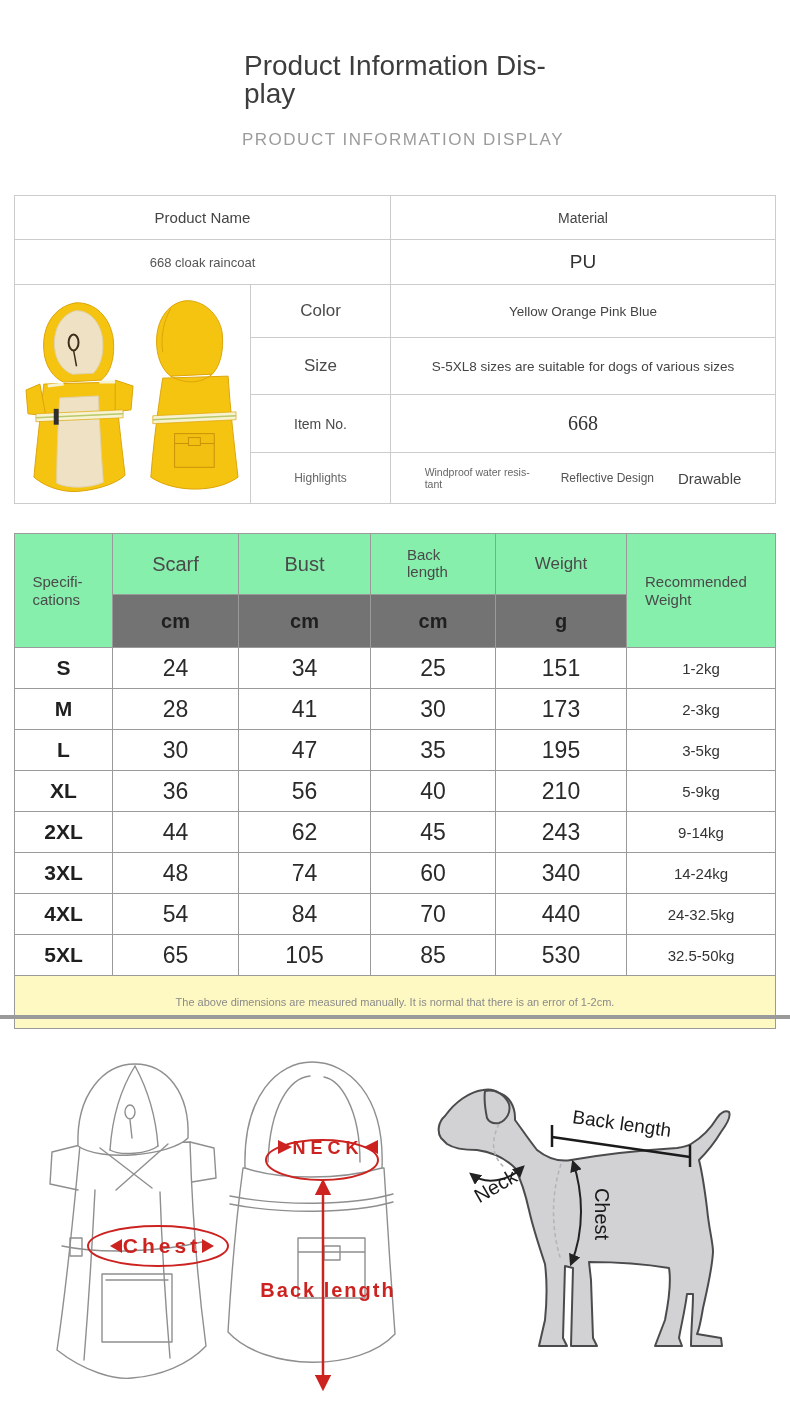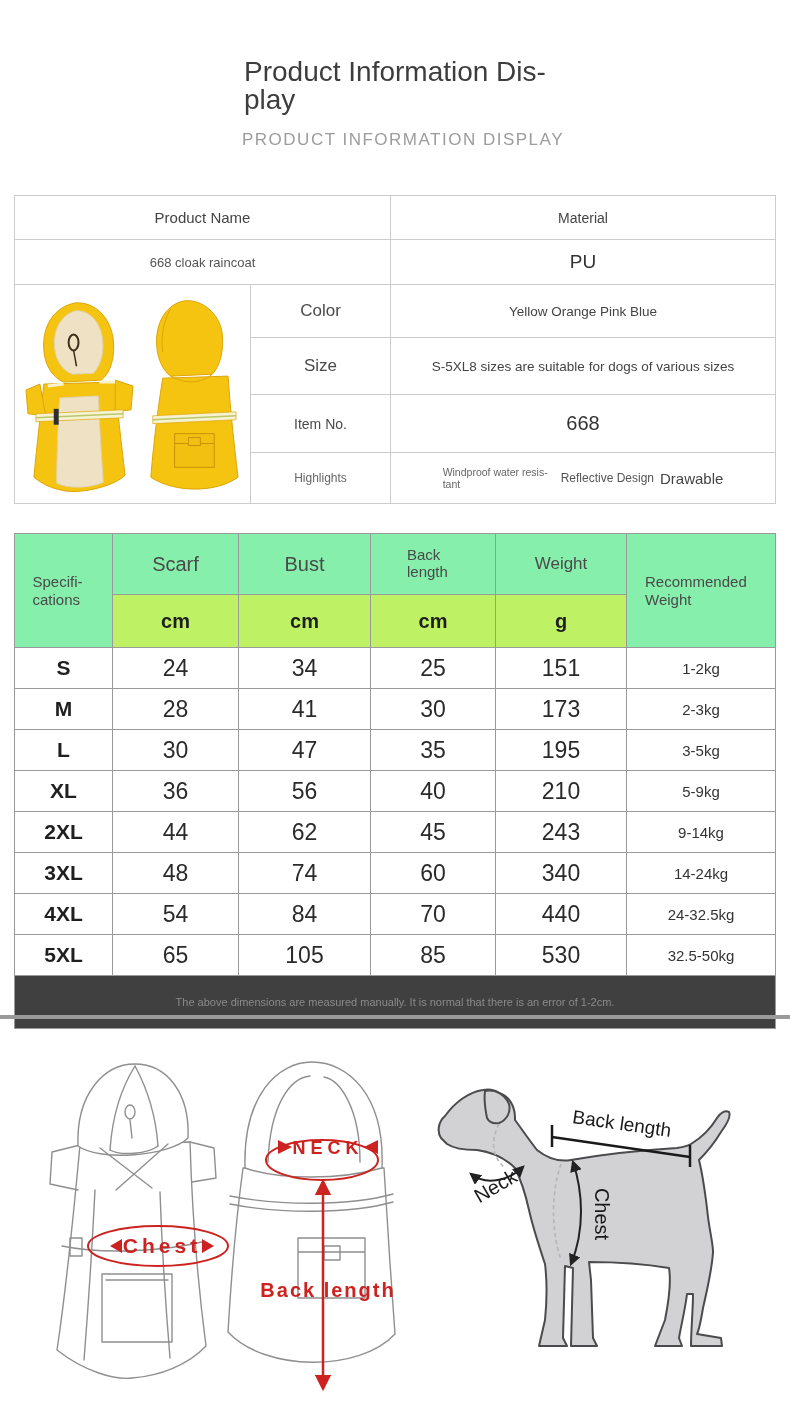--- a/index.html
+++ b/index.html
@@ -1,20 +1,20 @@
 <!DOCTYPE html>
 <html><head>
 <meta charset="utf-8">
 <style>
   html,body{margin:0;padding:0;background:#fff;}
   .page{position:relative;width:790px;height:1427px;background:#fff;overflow:hidden;
         font-family:"Liberation Sans", sans-serif;}
 
   
-  .title{position:absolute;left:244px;top:58px;width:320px;
+  .title{position:absolute;left:244px;top:52px;width:320px;
          font-size:28px;line-height:28px;color:#3d3d3d;}
   .subtitle{position:absolute;left:8px;top:130px;width:790px;text-align:center;
             font-size:17px;letter-spacing:1.5px;color:#9c9c9c;}
 
   
   table{border-collapse:collapse;table-layout:fixed;}
   .info-table{position:absolute;left:14px;top:195px;width:762px;}
   .info-table td{border:1px solid #ccc;text-align:center;vertical-align:middle;padding:0;color:#444;}
   .info-table tr.r1 td{height:43px;}
   .info-table tr.r2 td{height:44px;}
@@ -23,45 +23,45 @@
   .info-table tr.r5 td{height:57px;}
   .info-table tr.r6 td{height:50px;}
   .ih{font-size:15px;color:#333;}
   .ih2{font-size:14px;}
   .iv.small{font-size:13px;color:#555;}
   .iv.pu{font-size:19px;color:#333;}
   .lbl.big{font-size:17px;color:#4a4a4a;}
   .lbl.med{font-size:14px;color:#4a4a4a;}
   .lbl.sm{font-size:12px;color:#666;}
   .val{font-size:13.5px;color:#555;}
-  .val.num668{font-size:20px;color:#333;}
+  .val.num668{font-size:20px;color:#333;font-family:Liberation Serif, serif;}
   .photo-cell{background:#fff;}
-  .hlwrap{display:flex;align-items:center;justify-content:center;gap:6px;}
+  .hlwrap{display:flex;align-items:center;justify-content:center;gap:24px;}
   .hl1{display:inline-block;width:112px;text-align:left;font-size:10.5px;color:#666;line-height:12px;}
   .hl2{font-size:12px;color:#555;}
   .hl3{font-size:15px;color:#444;}
 
   
   .spec-table{position:absolute;left:14px;top:533px;width:762px;border:1px solid #9a9a9a;}
   .spec-table td{border:1px solid #9a9a9a;text-align:center;vertical-align:middle;padding:0;}
   .spec-table tr.h1 td{height:60px;background:#86efac;color:#4a4a4a;}
-  .spec-table tr.h2 td{height:52px;background:#bef264;}
+  .spec-table tr.h2 td{height:52px;background:#737373;}
   .spec-table tr.dr td{height:40px;background:#fff;}
   .spec-head{font-size:15px;}
   .spec-head span{display:inline-block;width:62px;text-align:left;line-height:18px;}
   .colhead{font-size:20px;}
   .colhead.back span{display:inline-block;width:52px;text-align:left;font-size:15px;line-height:17px;}
   .colhead.weight{font-size:17px;}
   .rec-head{font-size:15px;background:#dcdcdc;color:#4a4a4a;}
   .rec-head span{display:inline-block;width:112px;text-align:left;line-height:18px;}
   .unit{font-weight:bold;font-size:20px;color:#1f1f1f;}
   .sz{font-weight:bold;font-size:21px;color:#1f1f1f;}
   .num{font-size:23px;color:#2a2a2a;}
   .rec{font-size:15px;color:#333;margin-left:16px;}
-  .spec-table tr.noterow td{height:52px;background:#404040;border-left:none;border-right:none;}
+  .spec-table tr.noterow td{height:52px;background:#fef9c3;border-left:none;border-right:none;}
   .note{font-size:11px;color:#8a8a8a;}
   .divider{position:absolute;left:0;top:1015px;width:790px;height:4px;background:#9a9a9a;}
 
   
   .coat-svg{position:absolute;left:40px;top:1050px;}
   .dog-svg{position:absolute;left:425px;top:1080px;}
   .sk{stroke:#8f8f8f;stroke-width:1.4;fill:none;stroke-linecap:round;stroke-linejoin:round;}
   .skf{stroke:#8f8f8f;stroke-width:1.4;fill:#fff;stroke-linejoin:round;}
   .red{stroke:#cc2320;fill:none;}
   .redfill{fill:#cc2320;stroke:none;}

